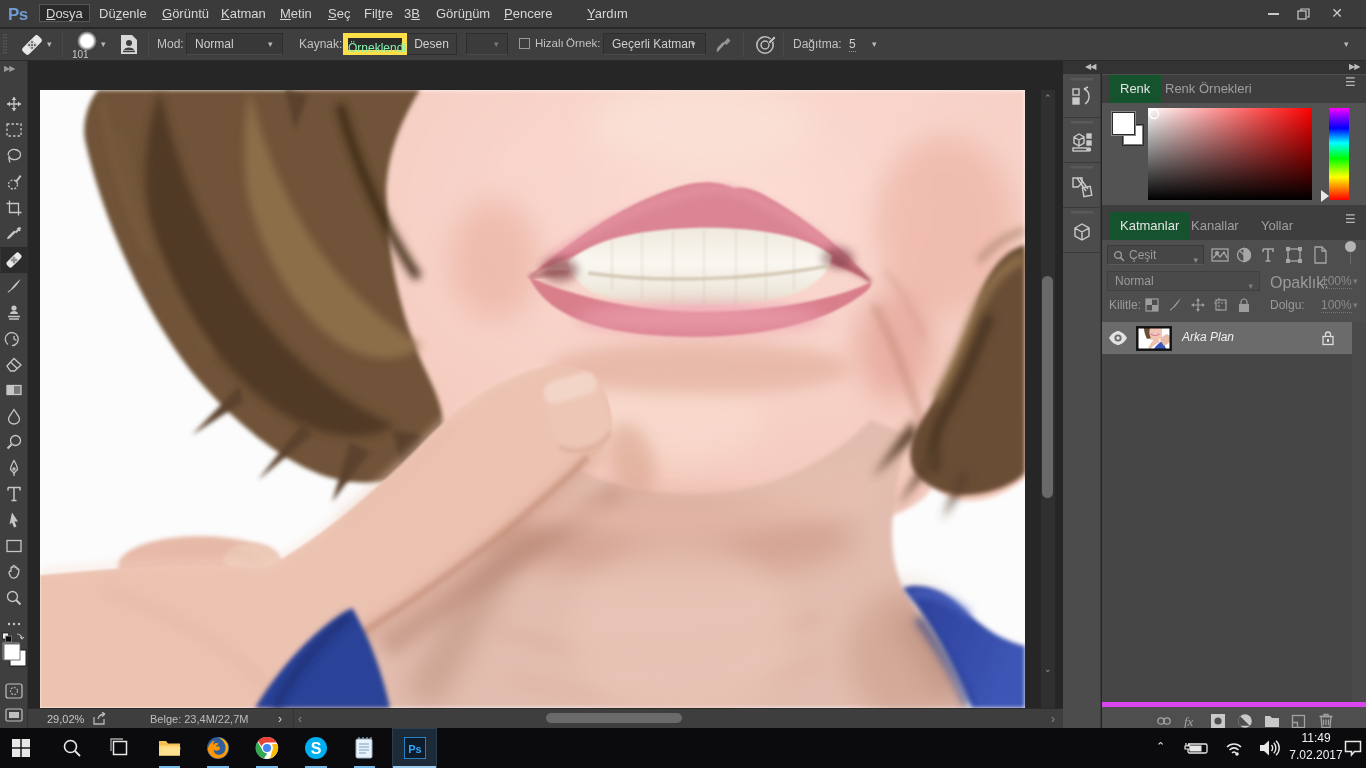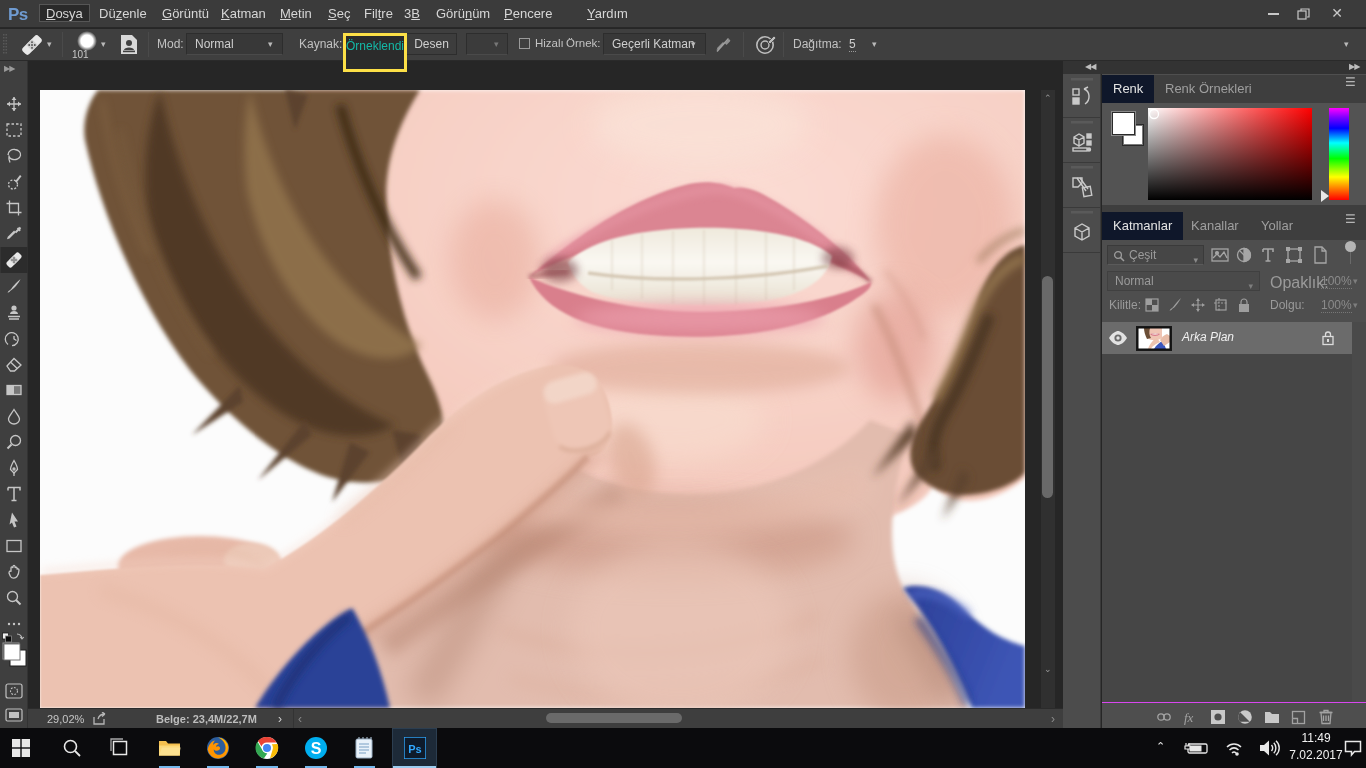--- a/index.html
+++ b/index.html
@@ -25,21 +25,21 @@
   
   #tabbar{position:absolute;left:28px;top:61px;width:1035px;height:29px;background:#3a3a3a;}
   #doctab{position:absolute;left:12px;top:0px;width:167px;height:29px;background:#474747;color:#d2d2d2;font-size:11px;line-height:29px;padding-left:10px;border-right:1px solid #2e2e2e;}
   #canvas{position:absolute;left:28px;top:90px;width:1035px;height:618px;background:#262626;}
   
   #rightbar{position:absolute;left:1063px;top:61px;width:303px;height:13px;background:#333333;}
   #iconstrip{position:absolute;left:1063px;top:74px;width:38px;height:654px;background:#4c4c4c;border-right:1px solid #3a3a3a;}
   #panels{position:absolute;left:1102px;top:74px;width:264px;height:654px;background:#4f4f4f;}
   .ptabrow{position:absolute;left:0;width:264px;height:28px;background:#3e3e3e;}
   .ptab{position:absolute;top:0;height:28px;line-height:28px;font-size:13px;padding:0 11px;color:#9f9f9f;}
-  .ptab.act{background:#0f172a;color:#e4e4e4;}
+  .ptab.act{background:#14532d;color:#e4e4e4;margin-left:7px;}
   .burger{position:absolute;right:6px;width:15px;color:#b5b5b5;font-size:12px;}
   
   #statusbar{position:absolute;left:28px;top:708px;width:1035px;height:20px;background:#3e3e3e;border-top:1px solid #2b2b2b;color:#c6c6c6;font-size:11px;}
   
   #taskbar{position:absolute;left:0;top:728px;width:1366px;height:40px;background:#0b0b0d;color:#eee;}
 </style>
 </head>
 <body>
 <div id="app">
 
@@ -116,21 +116,21 @@
       <path d="M2,1 h11 l5,5 v14 h-16 z" fill="#d8d8d8"></path>
       <circle cx="10" cy="9" r="3" fill="#3f3f3f"></circle>
       <path d="M5,16 c0-3.5 10-3.5 10,0 z" fill="#3f3f3f"></path>
       <rect x="4" y="16.6" width="12" height="1.6" fill="#3f3f3f"></rect>
     </svg>
     <div class="osep" style="left:148px;"></div>
     <div class="olabel" style="left:157px;">Mod:</div>
     <div class="dd" style="left:186px;width:97px;">Normal</div>
     <div class="chev" style="left:268px;top:10px;">▾</div>
     <div class="olabel" style="left:299px;">Kaynak:</div>
-    <div class="abs" style="left:343px;top:4px;width:64px;height:39px;background:#2b2b2b;border:3px solid #fde047;color:#14b8a6;font-size:12px;line-height:20px;text-align:center;">Örneklendi</div>
+    <div class="abs" style="left:343px;top:4px;width:64px;height:22px;background:#2b2b2b;border:5px solid #fde047;color:#86efac;font-size:12px;line-height:20px;text-align:center;">Örneklendi</div>
     <div class="abs" style="left:407px;top:4px;width:50px;height:22px;background:#3d3d3d;border:1px solid #2d2d2d;border-left:none;color:#cfcfcf;font-size:12px;line-height:20px;text-align:center;">Desen</div>
     <div class="dd" style="left:466px;width:42px;background:#3b3b3b;"></div>
     <div class="chev" style="left:494px;top:10px;color:#777;">▾</div>
 
     <div class="abs" style="left:519px;top:9px;width:11px;height:11px;border:1px solid #9a9a9a;background:#3f3f3f;"></div>
     <div class="olabel" style="left:535px;font-size:11.5px;">Hizalı</div>
     <div class="olabel" style="left:566px;font-size:11.5px;">Örnek:</div>
     <div class="dd" style="left:603px;width:103px;">Geçerli Katman</div>
     <div class="chev" style="left:691px;top:10px;">▾</div>
 
@@ -581,21 +581,21 @@
         <div class="abs" style="left:80px;top:8px;color:#f0f0f0;font-size:12px;font-style:italic;">Arka Plan</div>
         <svg class="abs" style="left:219px;top:8px;" width="14" height="16" viewBox="0 0 14 16">
           <rect x="2" y="6.5" width="10" height="8" fill="none" stroke="#dcdcdc" stroke-width="1.3"></rect>
           <path d="M4.5,6.5 v-2 a2.5,2.5 0 0 1 5,0 v2" fill="none" stroke="#dcdcdc" stroke-width="1.3"></path>
           <rect x="6" y="9" width="2" height="3" fill="#dcdcdc"></rect>
         </svg>
       </div>
       <div class="abs" style="left:0;top:114px;width:250px;height:348px;background:#464646;"></div>
       <div class="abs" style="left:250px;top:82px;width:14px;height:380px;background:#4a4a4a;"></div>
 
-      <div class="abs" style="left:0;top:462px;width:264px;height:26px;background:#4e4e4e;border-top:1px solid #d946ef;">
+      <div class="abs" style="left:0;top:462px;width:264px;height:26px;background:#4e4e4e;border-top:5px solid #d946ef;">
         <svg class="abs" style="left:52px;top:5px;" width="190" height="18" viewBox="0 0 190 18">
           <g stroke="#a2a2a2" fill="none" stroke-width="1.3">
             <g transform="translate(10,9)">
                 <circle cx="-3" cy="0" r="3.2"></circle>
                 <circle cx="3" cy="0" r="3.2"></circle>
               </g>
             <g transform="translate(38,9)">
                 <text x="-8" y="4.5" font-size="13" font-style="italic" fill="#a2a2a2" stroke="none" font-family="Liberation Serif">fx</text>
               </g>
             <g transform="translate(64,9)">
@@ -622,21 +622,21 @@
       </div>
     </div>
   </div>
 
   <div id="statusbar">
     <div class="abs" style="left:19px;top:4px;">29,02%</div>
     <svg class="abs" style="left:64px;top:3px;" width="16" height="14" viewBox="0 0 16 14">
       <path d="M2,5 v7 h10 v-5" fill="none" stroke="#b5b5b5" stroke-width="1.3"></path>
       <path d="M6,7 C7,3.5 10,2 13,2 M13,2 l-3,-2 M13,2 l-3,2.6" fill="none" stroke="#b5b5b5" stroke-width="1.3"></path>
     </svg>
-    <div class="abs" style="left:128px;top:4px;color:#bdbdbd;font-weight:bold;">Belge: 23,4M/22,7M</div>
+    <div class="abs" style="left:122px;top:4px;color:#bdbdbd;">Belge: 23,4M/22,7M</div>
     <div class="abs" style="left:250px;top:3px;color:#d0d0d0;font-size:12px;">›</div>
     <div class="abs" style="left:265px;top:0px;width:1px;height:20px;background:#333;"></div>
     <div class="abs" style="left:270px;top:3px;color:#8a8a8a;font-size:12px;">‹</div>
     <div class="abs" style="left:518px;top:4px;width:136px;height:10px;background:#6a6a6a;border-radius:5px;"></div>
     <div class="abs" style="left:1023px;top:3px;color:#8a8a8a;font-size:12px;">›</div>
   </div>
 
   <div id="taskbar">
 
     <svg class="abs" style="left:12px;top:11px;" width="18" height="18" viewBox="0 0 18 18">

